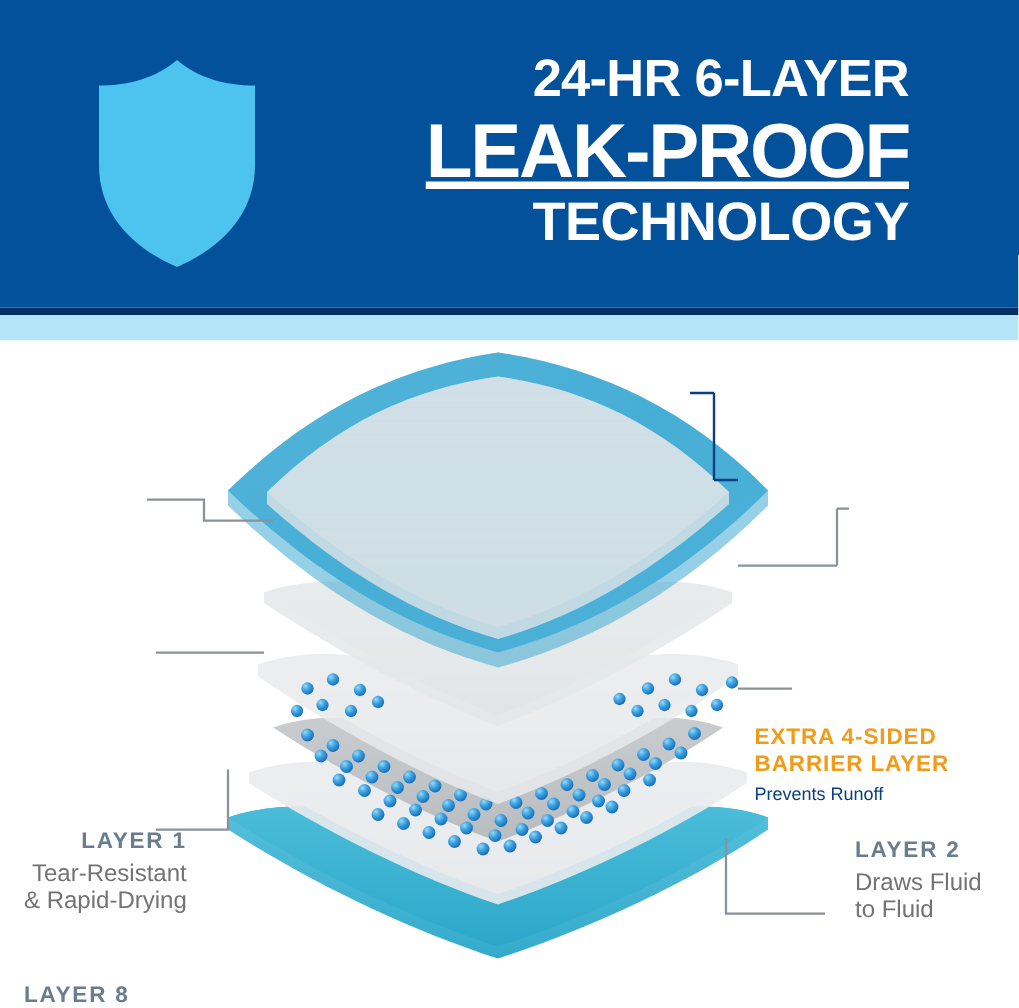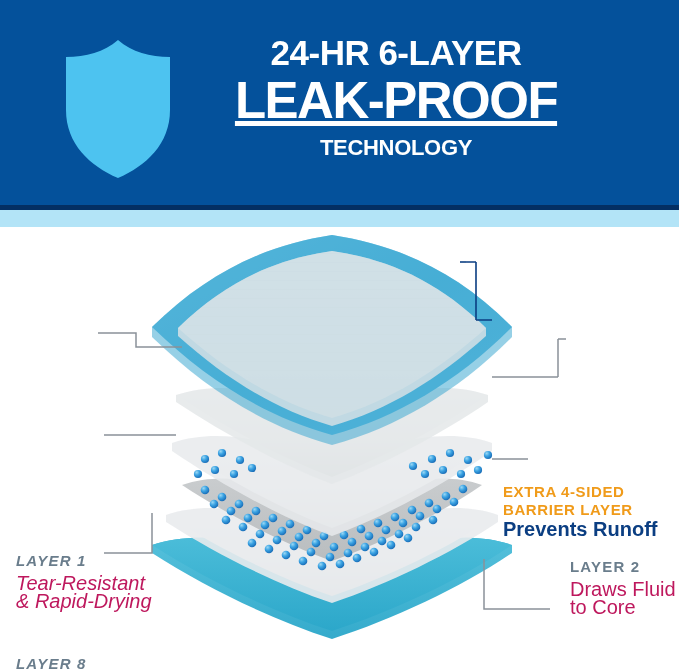--- a/index.html
+++ b/index.html
@@ -22,62 +22,62 @@
   }
   #header-rule-pale {
     position:absolute; left:0; top:210px; width:679px; height:17px;
     background:#b3e4f7;
   }
   #shield-wrap {
     position:absolute; left:60px; top:38px; width:116px; height:142px;
   }
   #title-block {
     position:absolute; left:186px; top:32px; width:420px;
-    text-align:center; color:#ffffff;
+    text-align:right; color:#ffffff;
   }
   .t-line1 {
     font-size:35px; font-weight:bold; line-height:42px;
     letter-spacing:-0.5px; white-space:nowrap;
   }
   .t-line2 {
     font-size:51px; font-weight:bold; line-height:53px;
     letter-spacing:-1.5px; white-space:nowrap;text-decoration:underline;
   }
   .t-line3 {
-    font-size:22px; font-weight:bold; line-height:42px;
+    font-size:36px; font-weight:bold; line-height:42px;
     letter-spacing:-0.3px; white-space:nowrap;
   }
 
   
   #diagram {
     position:absolute; left:0; top:227px; width:679px; height:568px;
     background:#ffffff;
   }
   #stack-svg { position:absolute; left:0; top:0; }
 
   
   .callout { position:absolute; }
   .callout .ttl {
     font-size:15px; font-weight:bold; color:#6a7d8c;
     letter-spacing:1.2px; white-space:nowrap; line-height:17px;
   }
   .callout .desc {
-    font-size:20px; color:#be185d; line-height:18px;
+    font-size:16px; color:#737373; line-height:18px;
     white-space:nowrap; margin-top:5px; font-weight:400;
   }
   .callout.right { text-align:left; }
-  .callout.left  { text-align:left;font-style:italic; }
+  .callout.left  { text-align:right; }
 
   #co-barrier { position:absolute; left:503px; top:256px; }
   #co-barrier .ttl-o {
     font-size:15px; font-weight:bold; color:#f09b1a;
     letter-spacing:0.6px; line-height:17.5px; white-space:nowrap;
   }
   #co-barrier .sub {
-    font-size:20px; font-weight:bold; color:#0b3e82;
+    font-size:12px; font-weight:normal; color:#0b3e82;
     line-height:20px; white-space:nowrap; margin-top:1px;
   }
 
   #co-l1 { left:16px;  top:325px; }
   #co-l2 { left:570px; top:331px; }
   #co-l3 { left:16px;  top:428px; }
 </style>
 </head>
 <body>
 
@@ -302,21 +302,21 @@
     <div class="desc">
       <div>Tear-Resistant</div>
       <div>&amp; Rapid-Drying</div>
     </div>
   </div>
 
   <div class="callout right" id="co-l2">
     <div class="ttl">LAYER 2</div>
     <div class="desc">
       <div>Draws Fluid</div>
-      <div>to Core</div>
+      <div>to Fluid</div>
     </div>
   </div>
 
   <div class="callout left" id="co-l3">
     <div class="ttl">LAYER 8</div>
 
   </div>
 
 </div>
 

